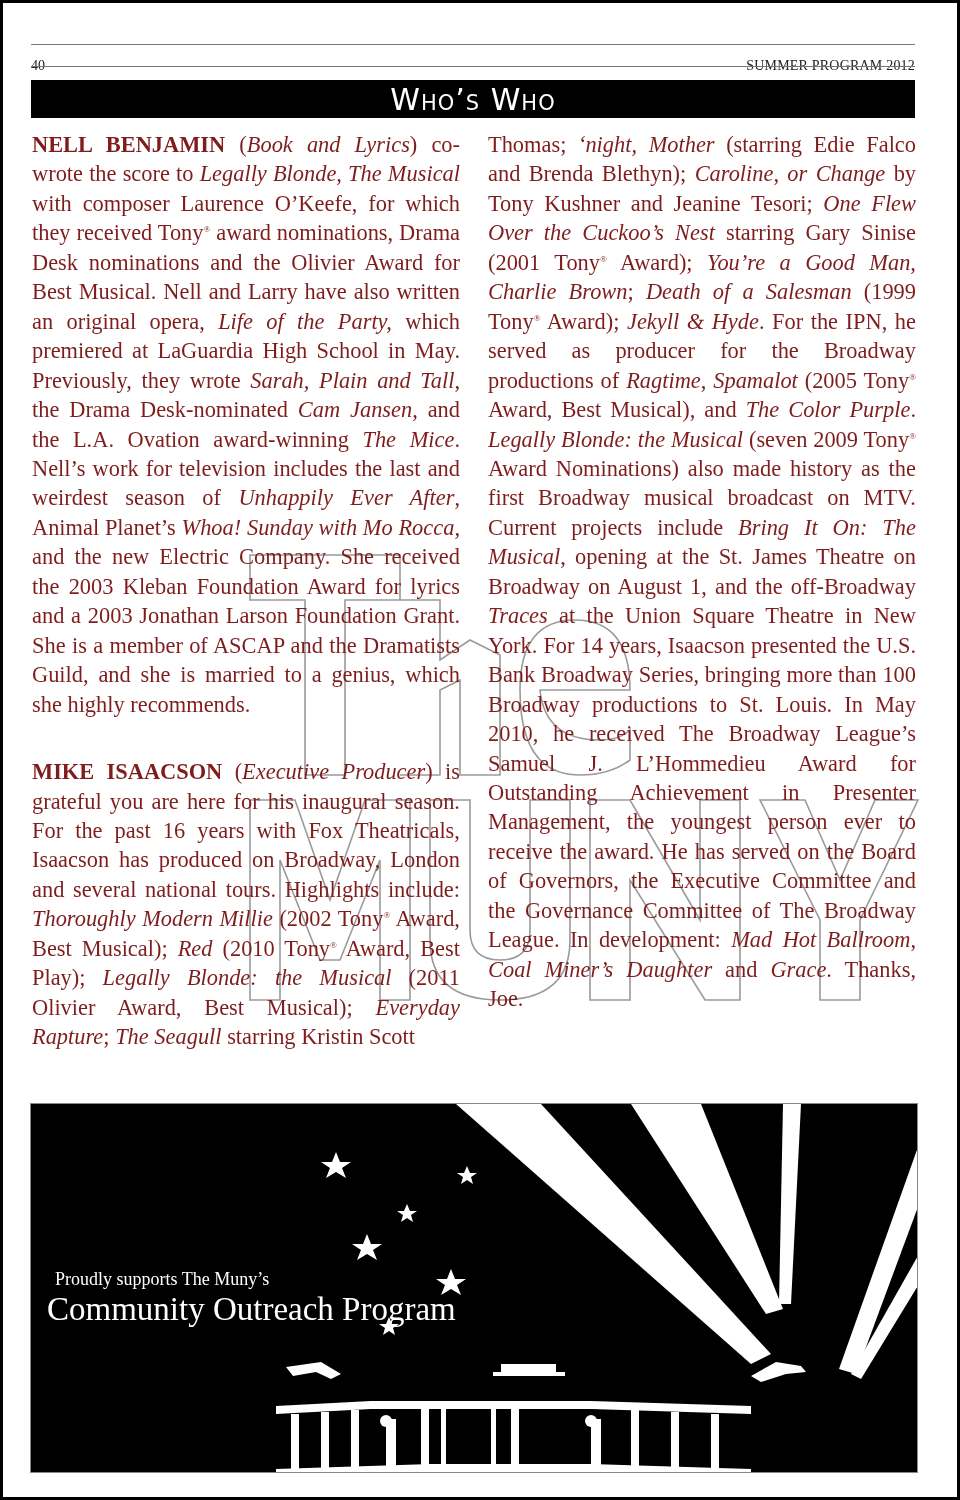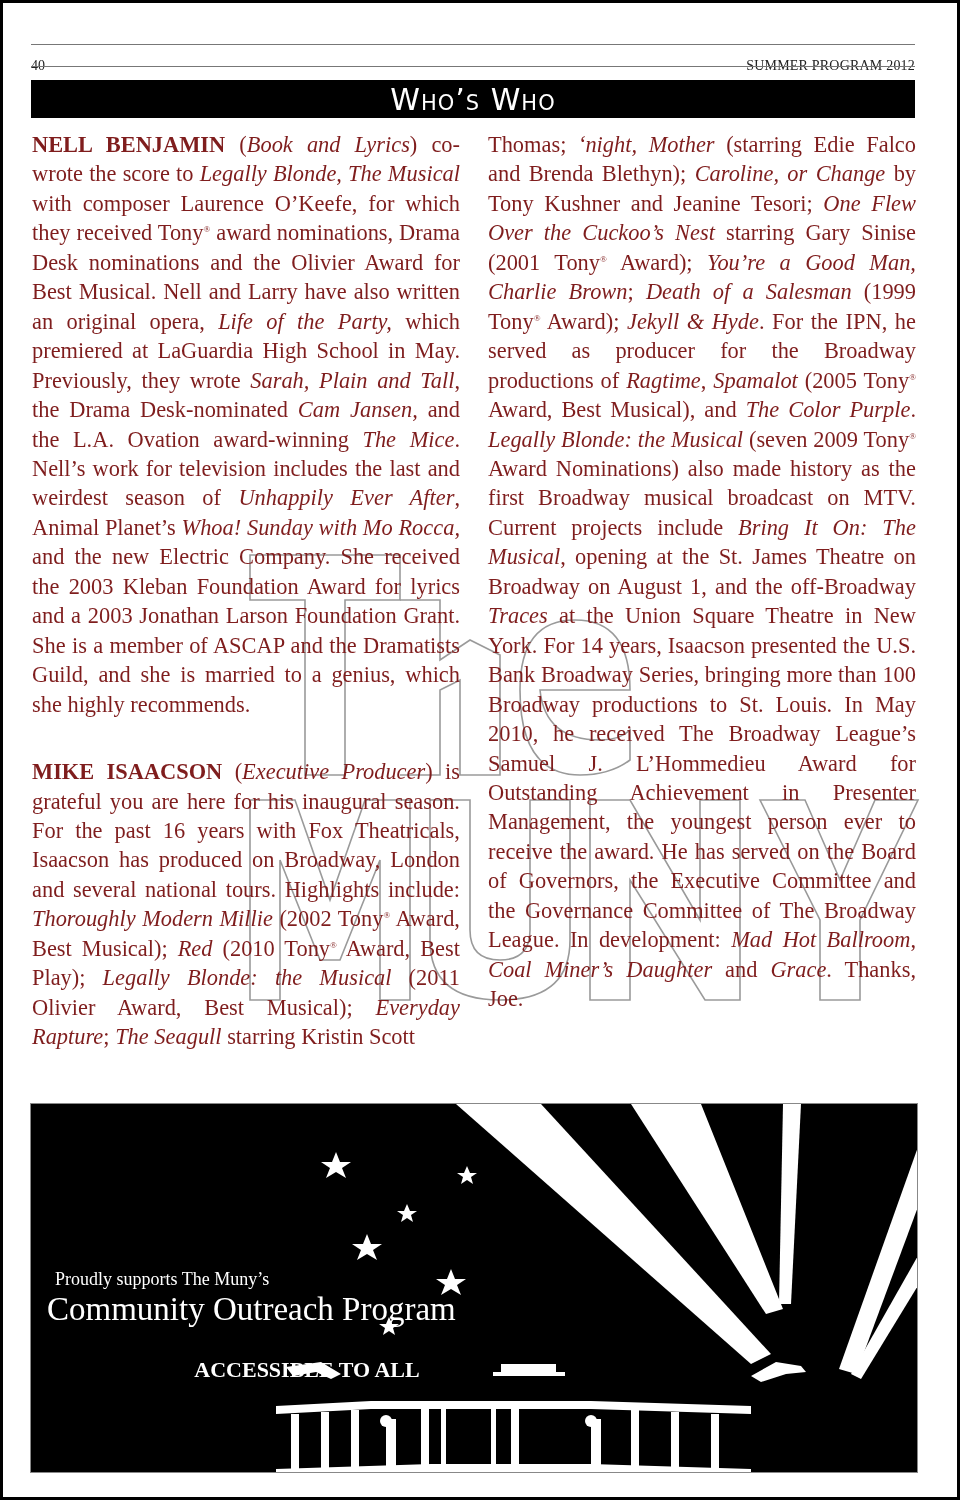--- a/index.html
+++ b/index.html
@@ -123,15 +123,14 @@
       <rect x="640" y="308" width="8" height="57"></rect>
       <rect x="680" y="310" width="8" height="55"></rect>
       <circle cx="355" cy="317" r="6"></circle>
       <circle cx="560" cy="317" r="6"></circle>
       <path d="M245 365 L400 360 L560 360 L720 365 L720 370 L245 370 Z"></path>
     </g>
   </svg>
   <div class="t3">Proudly supports The Muny’s</div>
   <div class="t4">Community Outreach Program</div>
   <div class="t5">
-    <div>ACCESSIBLE TO ALL</div>
   </div>
 </div>
 
 </body></html>

